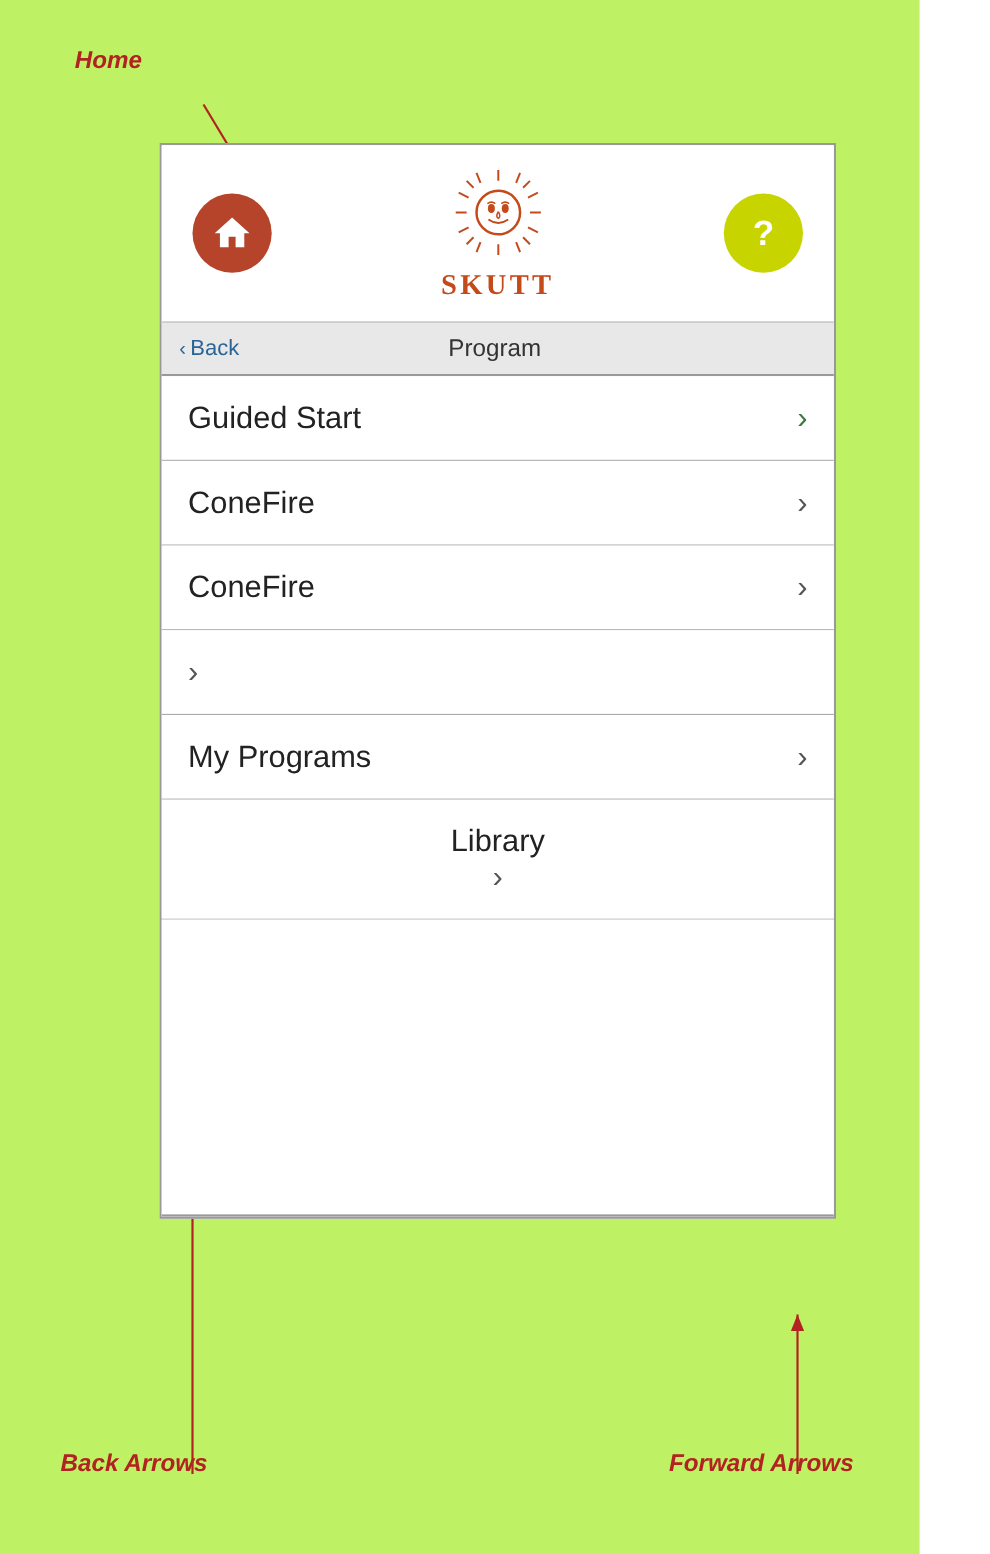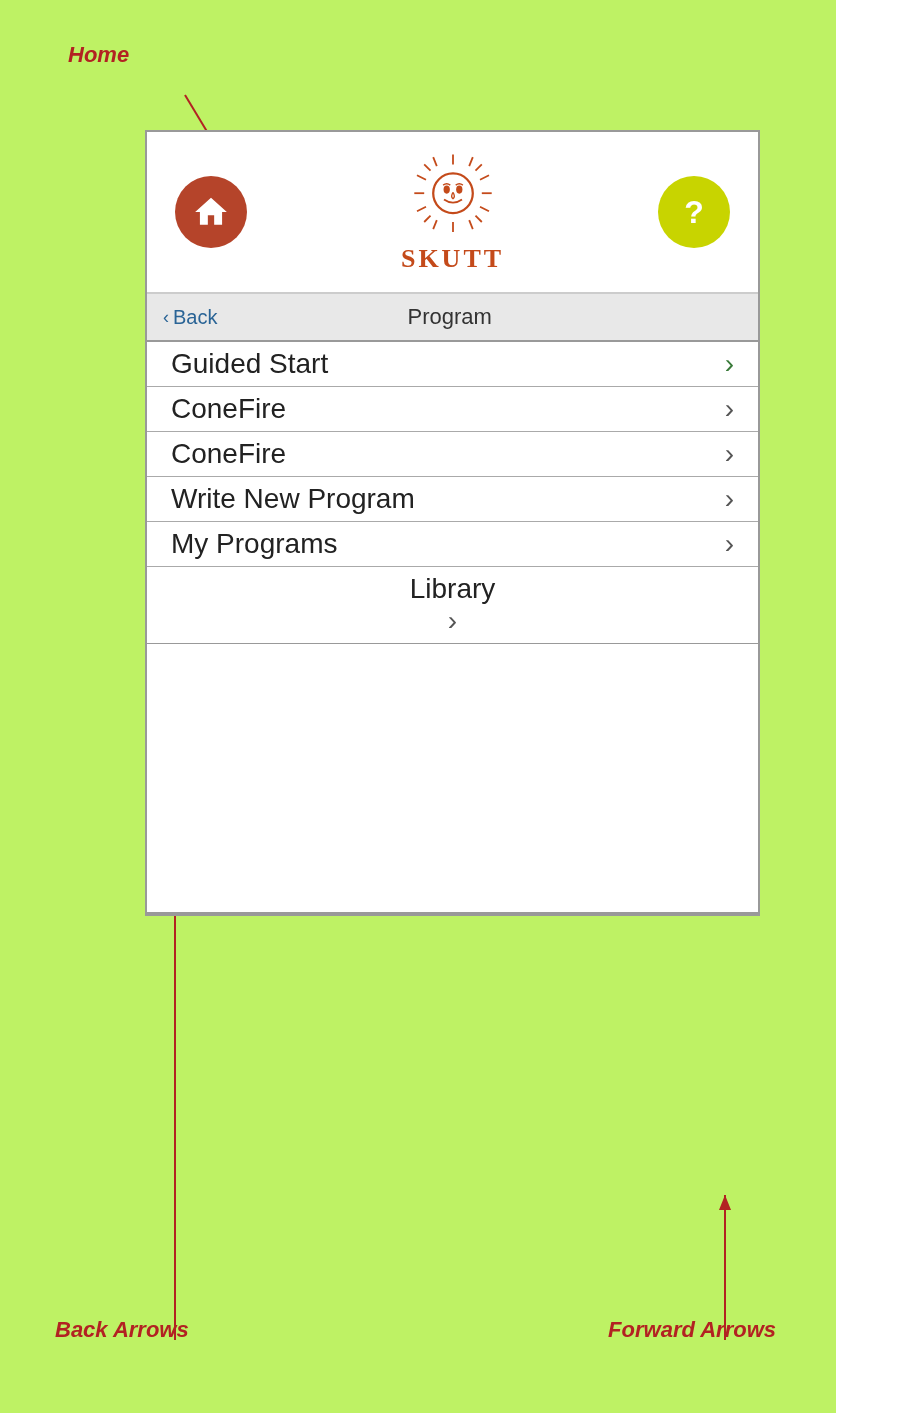--- a/index.html
+++ b/index.html
@@ -153,21 +153,21 @@
 
     
     .menu-list {
       border-bottom: 1px solid #999;
     }
 
     .menu-item {
       display: flex;
       align-items: center;
       justify-content: space-between;
-      padding: 6px 24px;
+      padding: 22px 24px;
       border-bottom: 1px solid #aaa;
       cursor: pointer;
       background: #ffffff;
     }
 
     .menu-item:last-child {
       border-bottom: none;
       flex-direction: column;
     }
 
@@ -283,21 +283,20 @@
       </div>
       <div class="menu-item">
         <span class="menu-item-label">ConeFire</span>
         <span class="menu-chevron">›</span>
       </div>
       <div class="menu-item">
         <span class="menu-item-label">ConeFire</span>
         <span class="menu-chevron">›</span>
       </div>
       <div class="menu-item">
-        <span class="menu-item-label">Write New Program</span>
         <span class="menu-chevron">›</span>
       </div>
       <div class="menu-item">
         <span class="menu-item-label">My Programs</span>
         <span class="menu-chevron">›</span>
       </div>
       <div class="menu-item">
         <span class="menu-item-label">Library</span>
         <span class="menu-chevron">›</span>
       </div>

